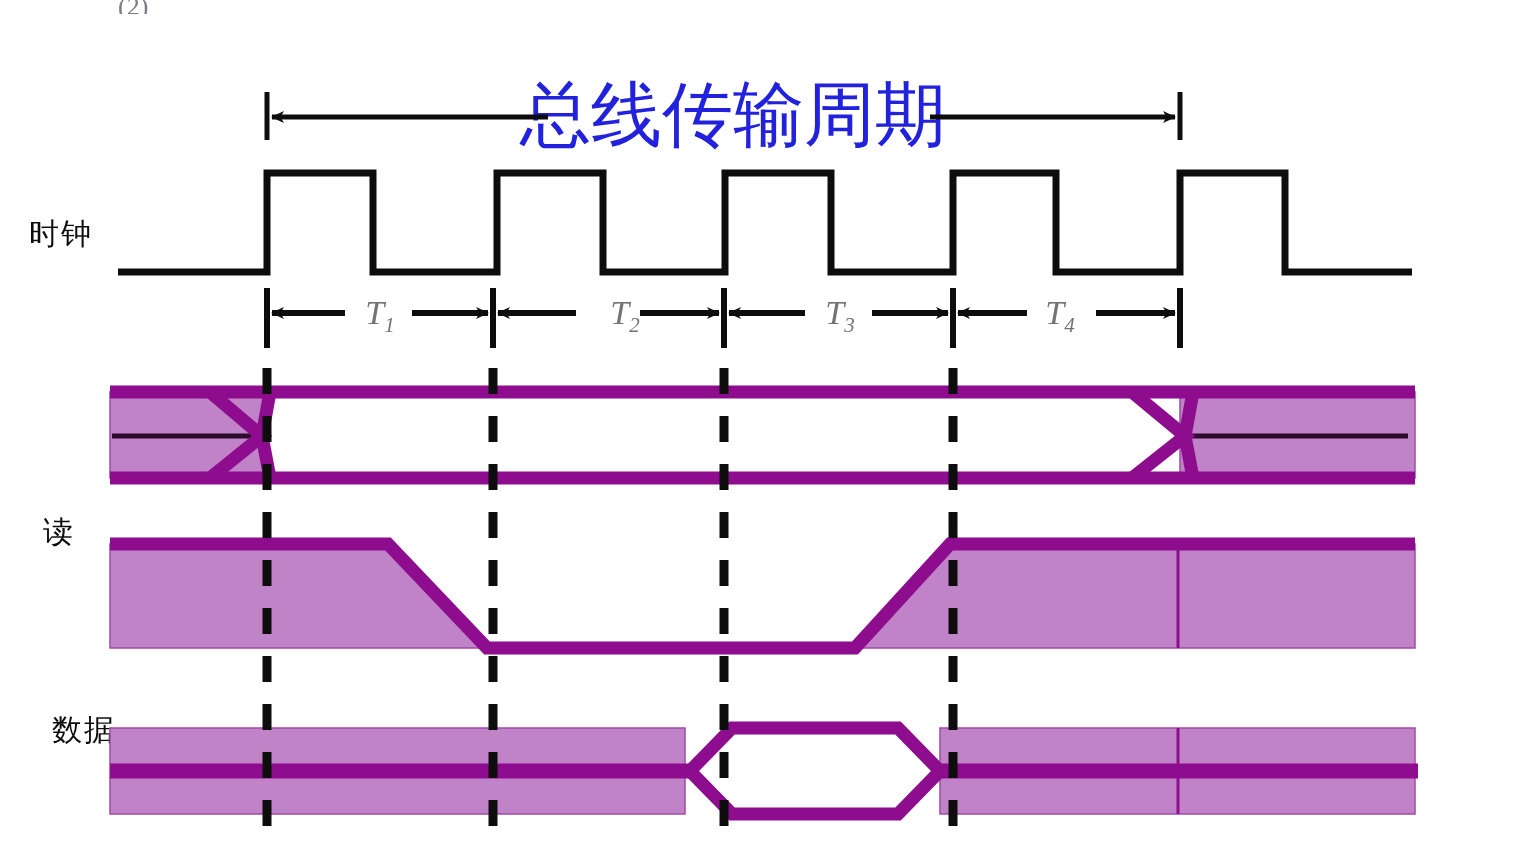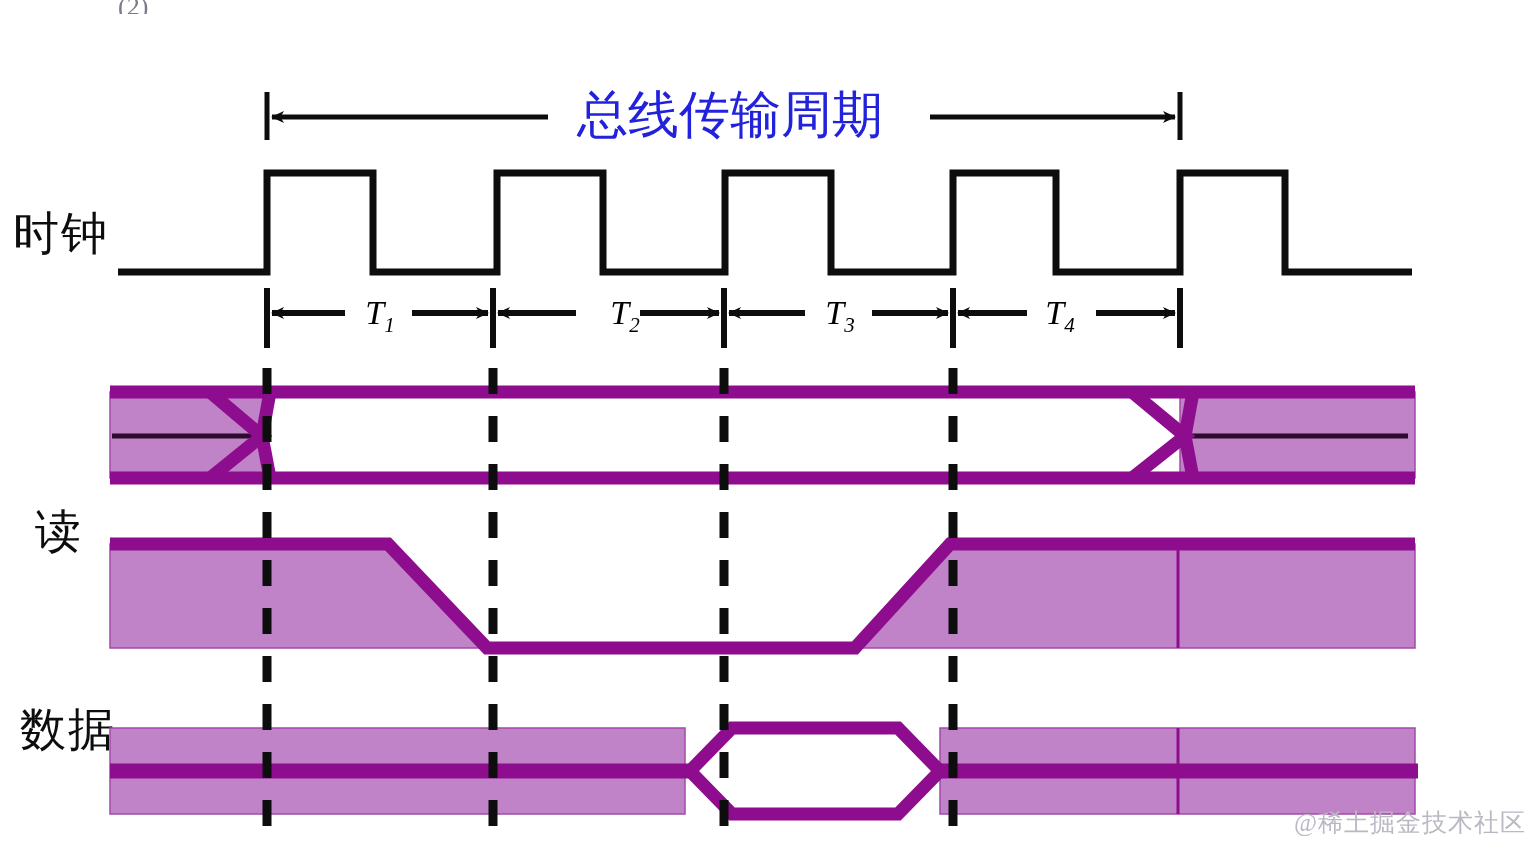--- a/index.html
+++ b/index.html
@@ -21,53 +21,53 @@
     position: absolute;
     left: 0;
     top: 0;
     width: 1540px;
     height: 847px;
   }
   .row-label {
     position: absolute;
     font-family: "Liberation Serif", "DejaVu Serif", serif;
     color: #0d0d0d;
-    font-size: 46px;
+    font-size: 30px;
     line-height: 52px;
     letter-spacing: 2px;
     white-space: pre;
     text-align: center;
   }
   #label-clock   { left: 6px;  top: 208px; width: 110px; }
   #label-address { left: 6px;  top: 372px; width: 110px; }
   #label-read    { left: 6px;  top: 506px; width: 110px; }
   #label-data    { left: 6px;  top: 704px; width: 110px; text-align: right; }
   #label-read .l1 { display:block; letter-spacing: 6px; }
   #label-read .l2 { display:block; letter-spacing: 2px; }
 
   .period-title {
     position: absolute;
     left: 520px;
     top: 84px;
     width: 420px;
     text-align: center;
-    font-size: 51px;
+    font-size: 71px;
     line-height: 62px;
     color: #2222dd;
     font-family: "Liberation Serif", "DejaVu Serif", serif;
     white-space: pre;
   }
   .t-label {
     position: absolute;
     top: 293px;
     width: 70px;
     text-align: center;
     font-size: 34px;
     line-height: 40px;
-    color: #000000;
+    color: #737373;
     font-style: italic;
     font-family: "Liberation Serif", "DejaVu Serif", serif;
   }
   .t-label sub {
     font-size: 21px;
     font-style: italic;
   }
   #t1 { left: 345px; }
   #t2 { left: 590px; }
   #t3 { left: 805px; }
@@ -204,14 +204,13 @@
     </g>
 
     <g stroke="#0d0d0d" stroke-width="9" stroke-dasharray="26 22">
       <line x1="267" y1="368" x2="267" y2="847"></line>
       <line x1="493" y1="368" x2="493" y2="847"></line>
       <line x1="724" y1="368" x2="724" y2="847"></line>
       <line x1="953" y1="368" x2="953" y2="847"></line>
     </g>
   </svg>
 
-  <div class="watermark">@稀土掘金技术社区</div>
 </div>
 
 </body></html>

